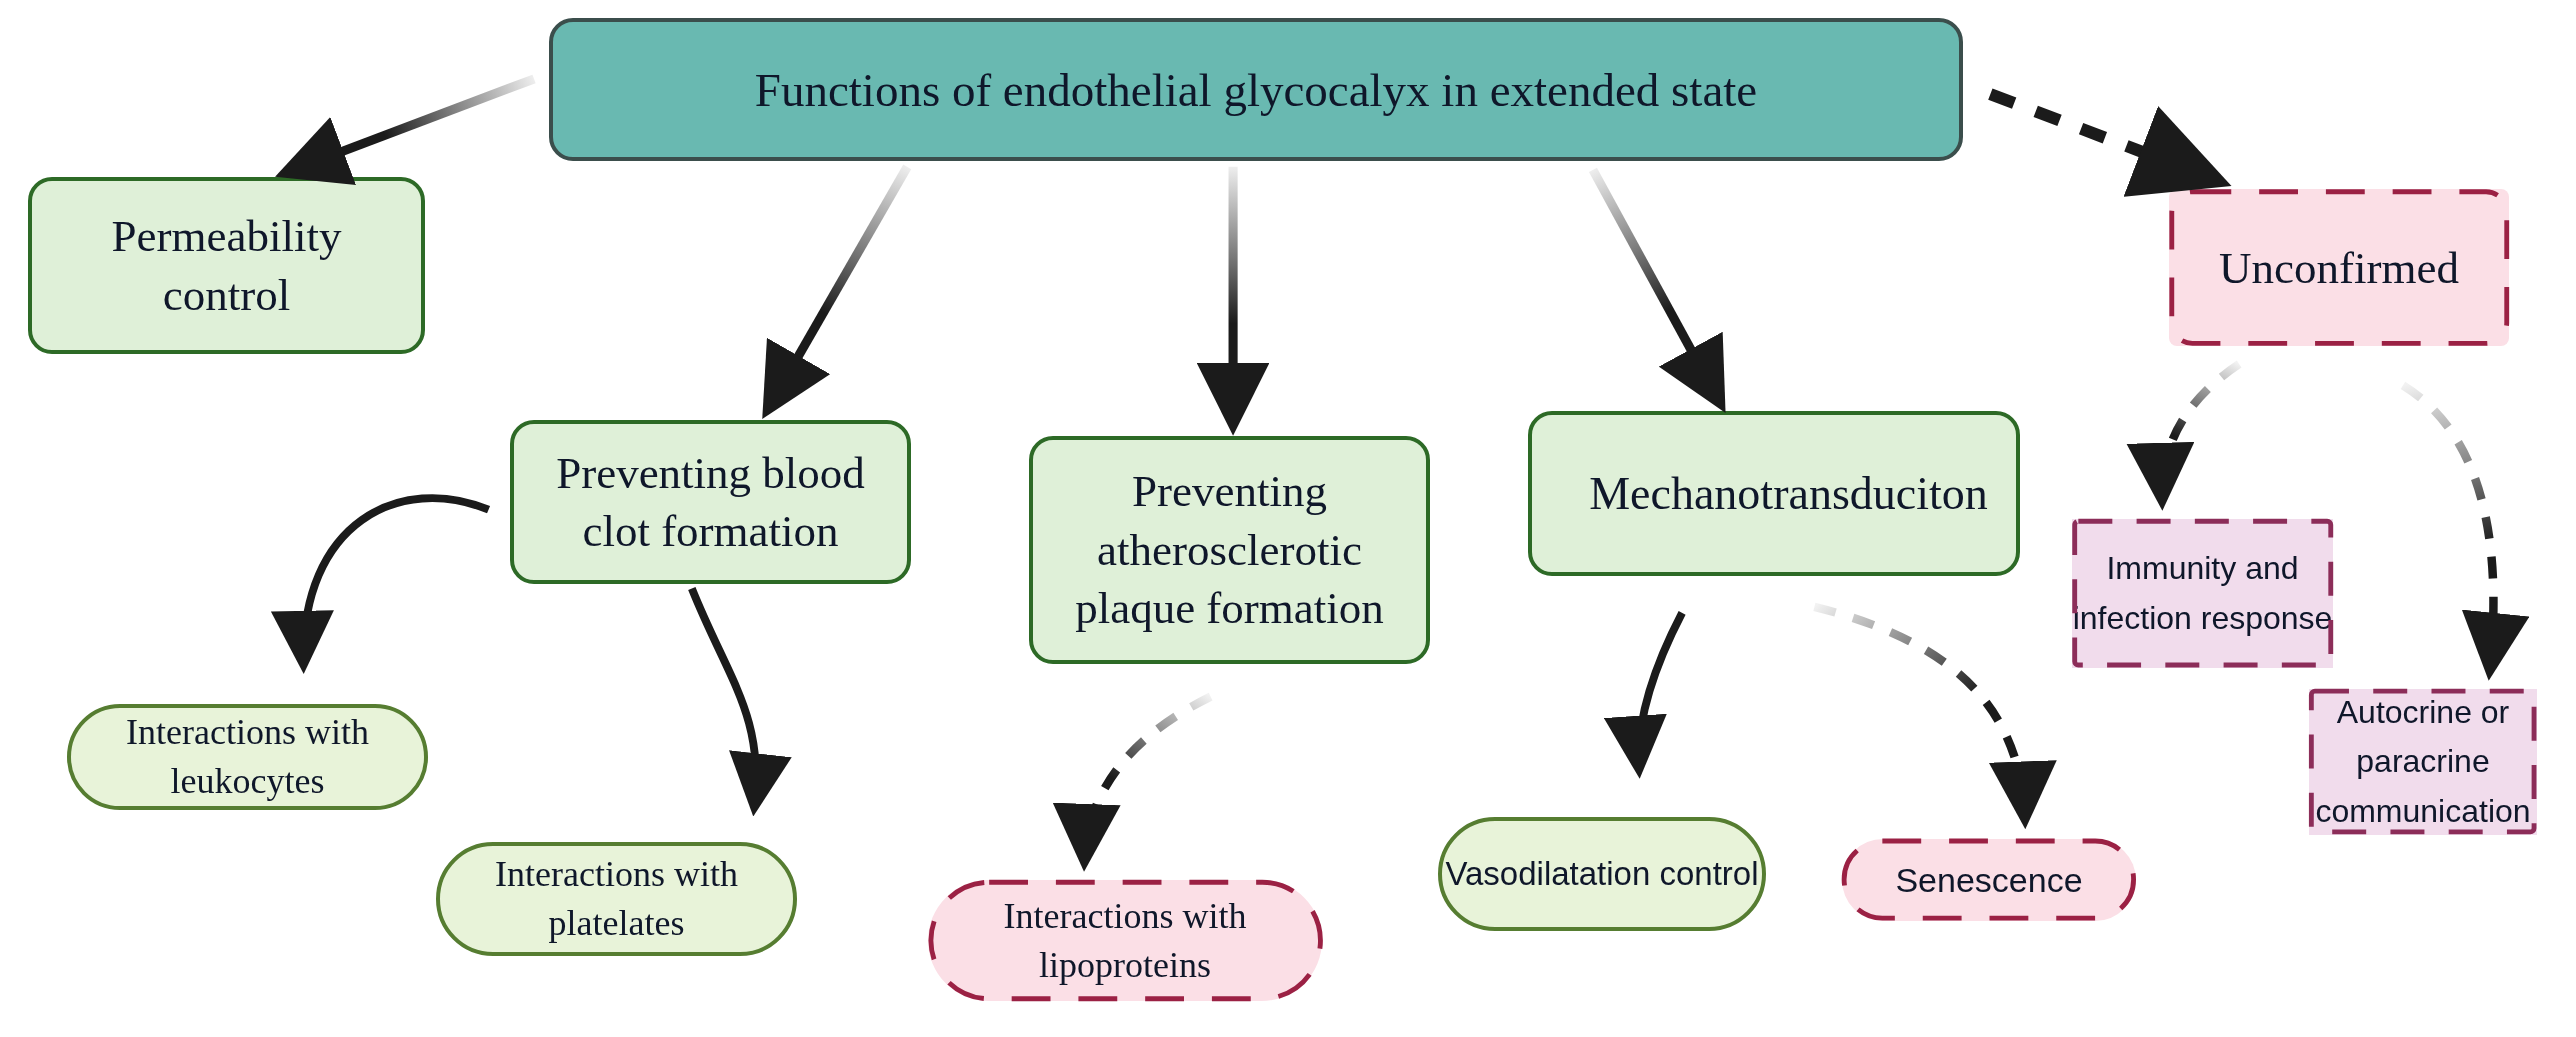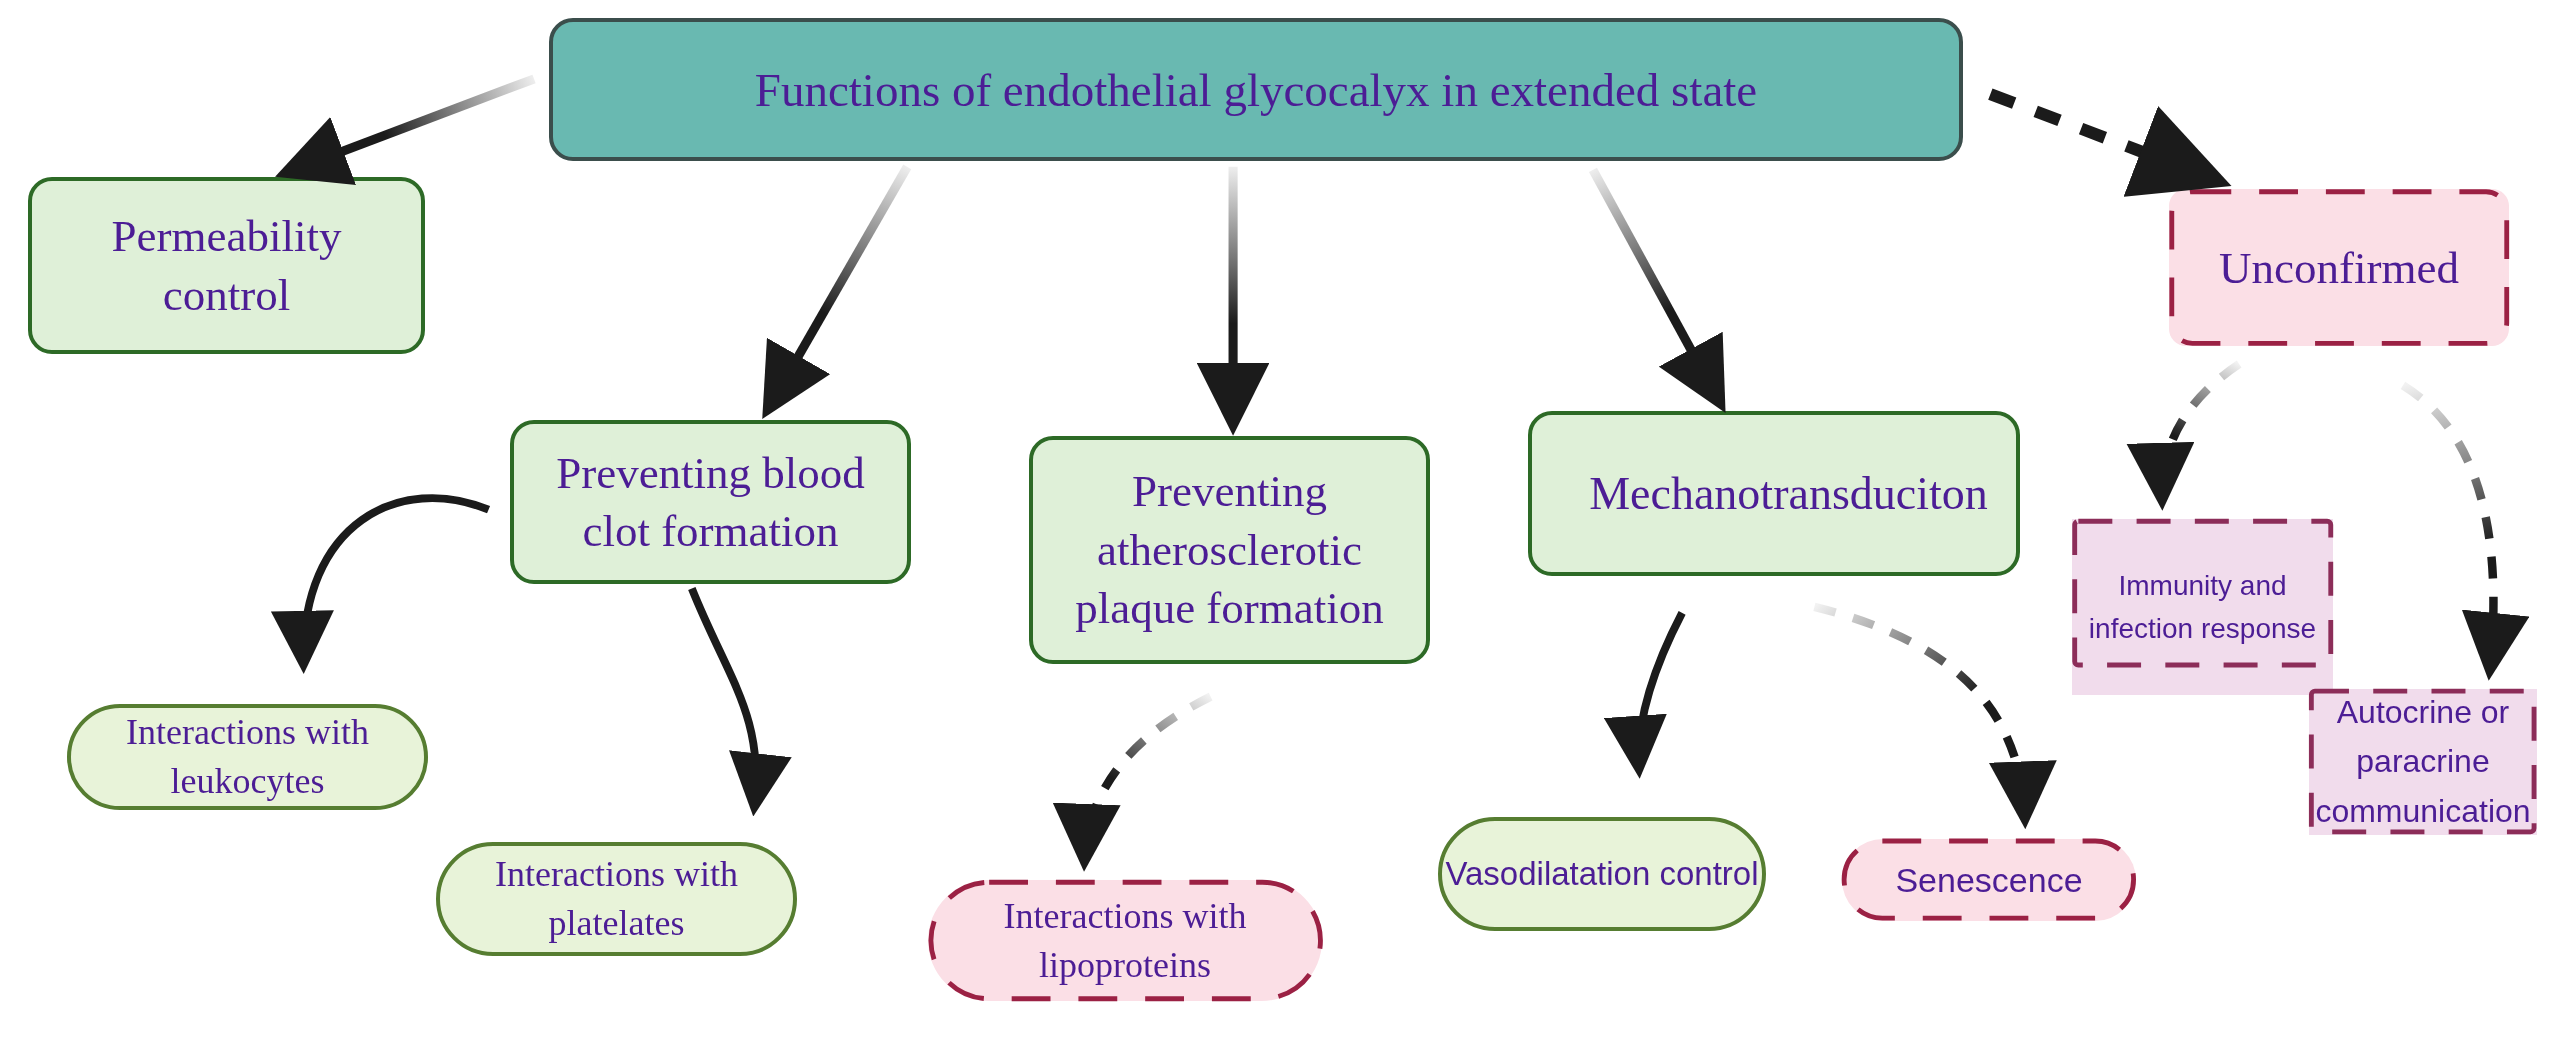--- a/index.html
+++ b/index.html
@@ -1,18 +1,18 @@
 <!DOCTYPE html>
 <html style="font-size:9.7px"><head>
 <meta charset="utf-8">
 <style>
   html,body{margin:0;padding:0;background:#ffffff;}
   #canvas{position:relative;width:2576px;height:1037px;background:#ffffff;overflow:hidden;}
   .node{position:absolute;display:flex;align-items:center;justify-content:center;
-        text-align:center;box-sizing:border-box;color:#4c1d95;}
+        text-align:center;box-sizing:border-box;color:#0f172a;}
   .serif{font-family:"Liberation Serif", serif;}
   .sans{font-family:"Liberation Sans", sans-serif;}
   .title-box{background:#69b9b1;border:4.9px solid #3b4e4c;border-radius:24px;
              font-size:47px;}
   .green-rect{background:#dff0d8;border:4.9px solid #2d6a26;border-radius:24px;
               font-size:45px;line-height:1.3;}
   .green-pill{background:#e8f3d9;border:4.9px solid #567d31;font-size:36px;line-height:1.35;margin-top:12px;}
   .pink{background:#fbdfe6;}
   .purple{background:#f1dcec;}
   .overlay{position:absolute;left:0;top:0;pointer-events:none;}
@@ -35,21 +35,21 @@
   </div>
 
   <div class="node serif green-rect" style="left:1029px;top:436px;width:401px;height:228px;padding:12px 24px;">
     <span>Preventing atherosclerotic plaque formation</span>
   </div>
 
   <div class="node serif green-rect" style="left:1528px;top:411px;width:492px;height:165px;font-size:46px;padding-left:29px;">
     <span>Mechanotransduciton</span>
   </div>
 
-  <div class="node serif pink" style="left:2169px;top:189px;width:340px;height:157px;border-radius:17px;font-size:45px;">
+  <div class="node serif pink" style="left:2169px;top:189px;width:340px;height:157px;border-radius:8px;font-size:45px;">
     <span>Unconfirmed</span>
   </div>
 
   <div class="node serif green-pill" style="left:67px;top:692px;width:361px;height:106px;border-radius:58px;">
     <span>Interactions with leukocytes</span>
   </div>
 
   <div class="node serif green-pill" style="left:436px;top:830px;width:361px;height:114px;border-radius:61px;">
     <span>Interactions with platelates</span>
   </div>
@@ -59,21 +59,21 @@
   </div>
 
   <div class="node sans green-pill" style="left:1438px;top:805px;width:328px;height:114px;border-radius:61px;font-size:33px;line-height:1.6;">
     <span>Vasodilatation control</span>
   </div>
 
   <div class="node sans pink" style="left:1842px;top:839px;width:294px;height:82px;border-radius:42px;font-size:34px;">
     <span>Senescence</span>
   </div>
 
-  <div class="node sans purple" style="left:2072px;top:519px;width:261px;height:176px;font-size:28px;line-height:1.55;">
+  <div class="node sans purple" style="left:2072px;top:519px;width:261px;height:149px;font-size:32px;line-height:1.55;">
     <span>Immunity and infection response</span>
   </div>
 
   <div class="node sans purple" style="left:2309px;top:689px;width:228px;height:146px;font-size:32px;line-height:1.55;">
     <span>Autocrine or paracrine communication</span>
   </div>
 
   <svg class="overlay" width="2576" height="1037" viewBox="0 0 4245 1709">
     <defs>
       <marker id="ah" viewBox="0 0 10 10" refX="8.5" refY="5" markerWidth="8" markerHeight="8" orient="auto-start-reverse">

